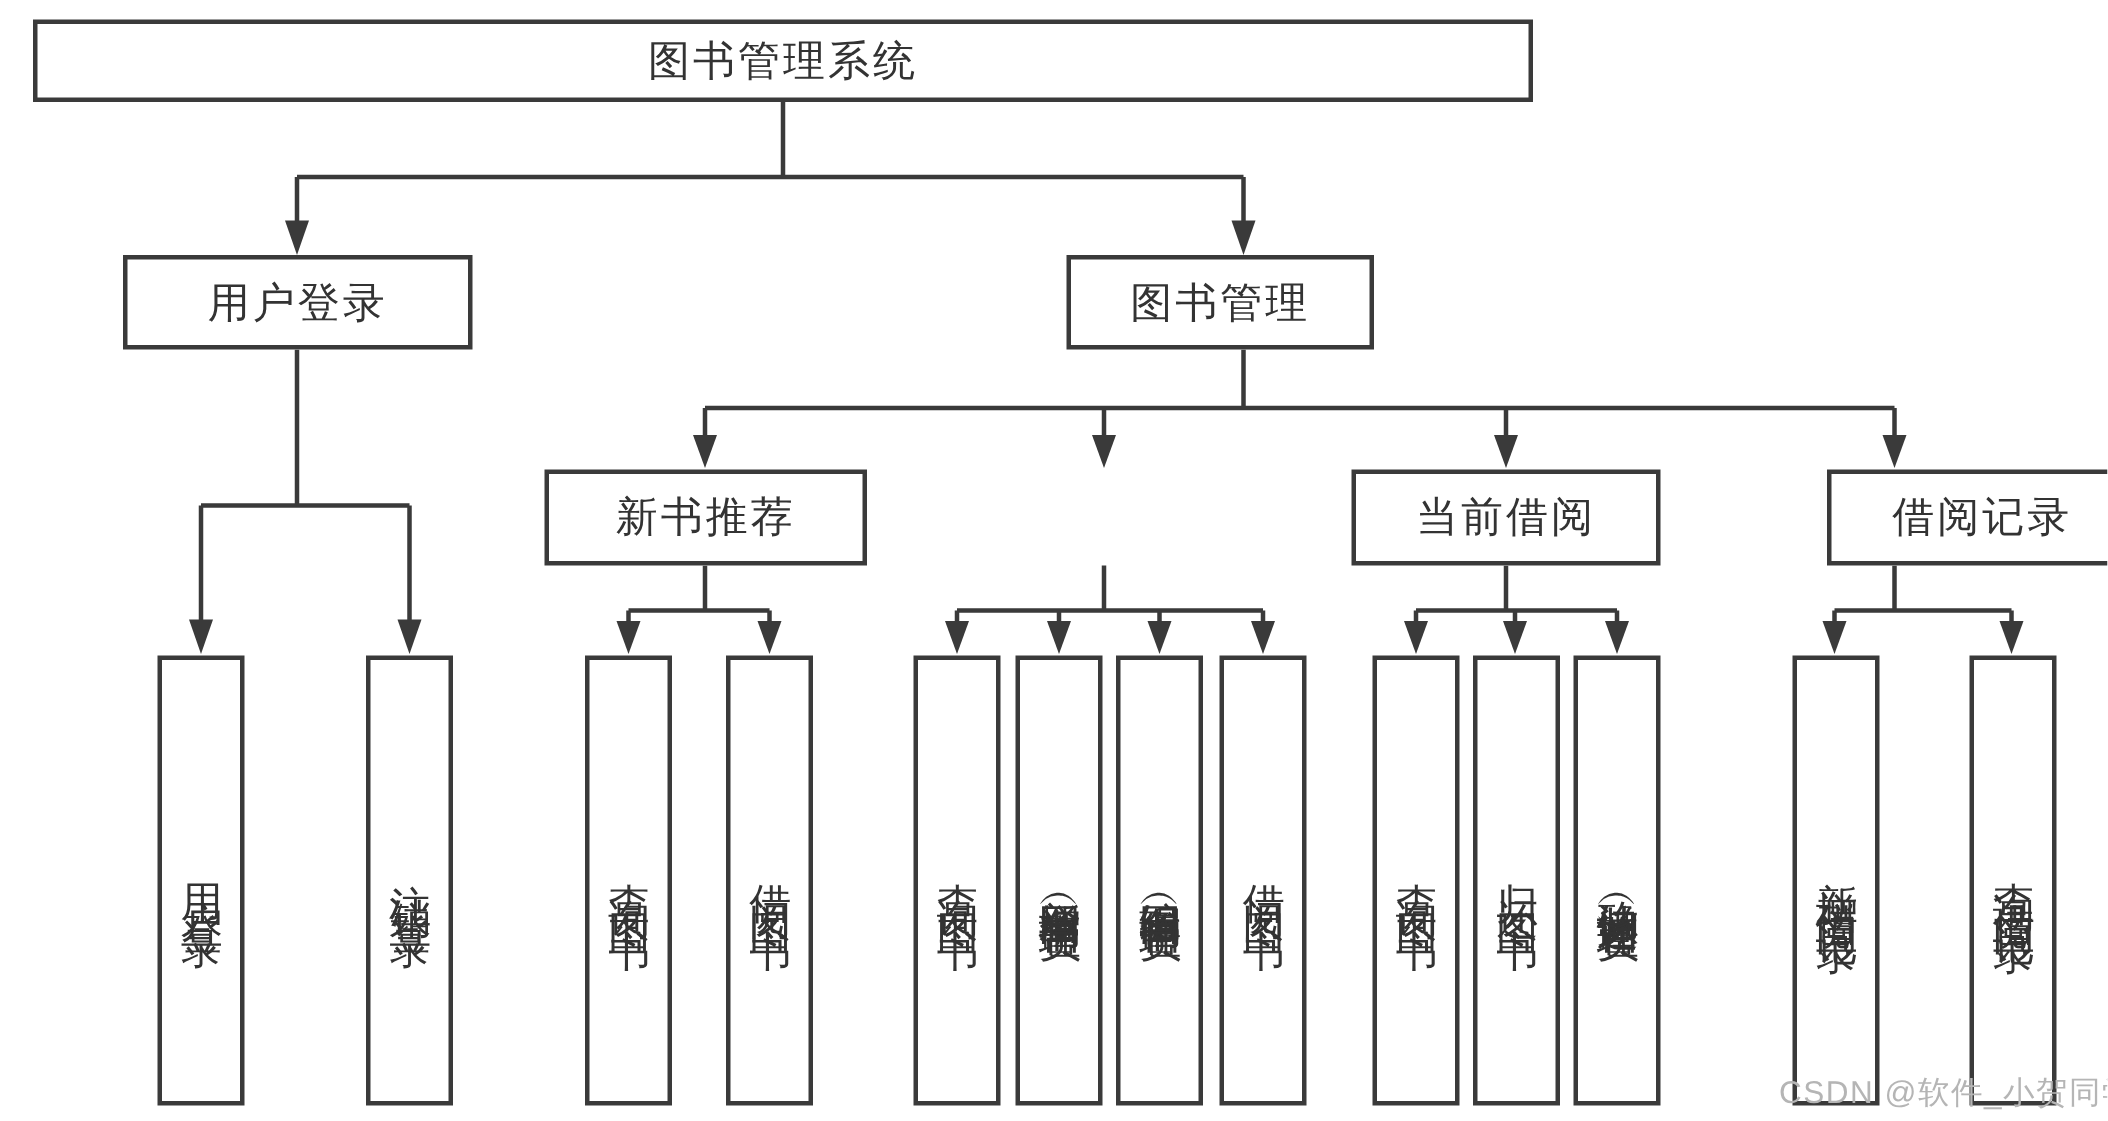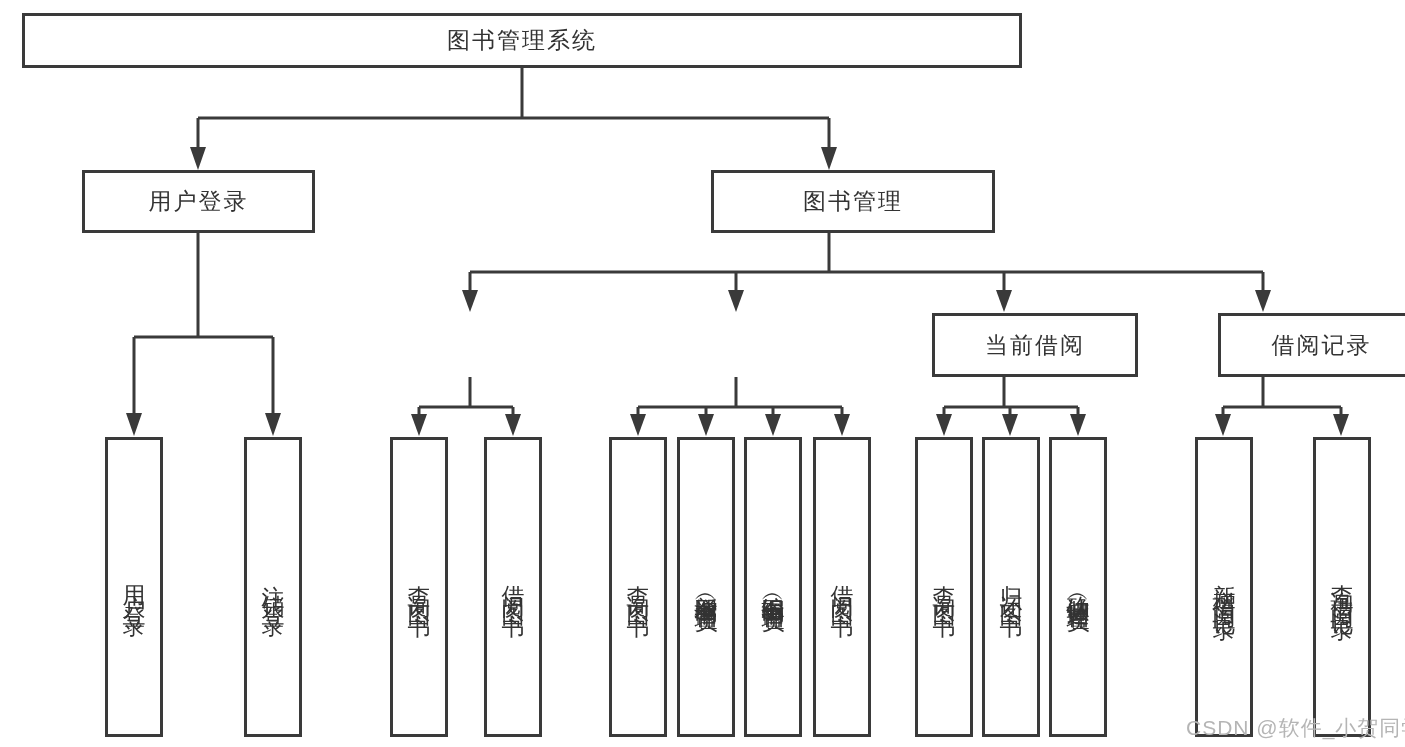--- a/index.html
+++ b/index.html
@@ -24,21 +24,21 @@
     box-sizing:border-box;
     background:#fff;
     border:3px solid var(--line);
     display:flex;
     align-items:center;
     justify-content:center;
     z-index:2;
   }
   .lbl{
     color:var(--text);
-    font-size:23px;
+    font-size:28px;
     letter-spacing:2px;
     line-height:1;
     white-space:nowrap;
   }
   .vbox .lbl{
     writing-mode:vertical-rl;
     text-orientation:mixed;
     white-space:normal;
   }
   .ls10 .lbl{letter-spacing:10px;}
@@ -90,25 +90,28 @@
     </g>
   </svg>
 
   <div class="box" style="left:22px;top:13px;width:1000px;height:55px">
     <span class="lbl">图书管理系统</span>
   </div>
 
   <div class="box" style="left:82px;top:170px;width:233px;height:63px">
     <span class="lbl">用户登录</span>
   </div>
-  <div class="box" style="left:711px;top:170px;width:284px;height:63px">
+  <div class="box" style="left:711px;top:170px;width:205px;height:63px">
     <span class="lbl">图书管理</span>
   </div>
 
-  <div class="box" style="left:932px;top:313px;width:206px;height:64px">
+  <div class="box" style="left:363px;top:313px;width:215px;height:64px">
+    <span class="lbl">新书推荐</span>
+  </div>
+  <div class="box" style="left:901px;top:313px;width:206px;height:64px">
     <span class="lbl">当前借阅</span>
   </div>
   <div class="box" style="left:1218px;top:313px;width:207px;height:64px">
     <span class="lbl">借阅记录</span>
   </div>
 
   <div class="box vbox ls10" style="left:105px;top:437px;width:58px;height:300px">
     <span class="lbl">用户登录</span>
   </div>
   <div class="box vbox ls10" style="left:244px;top:437px;width:58px;height:300px">

